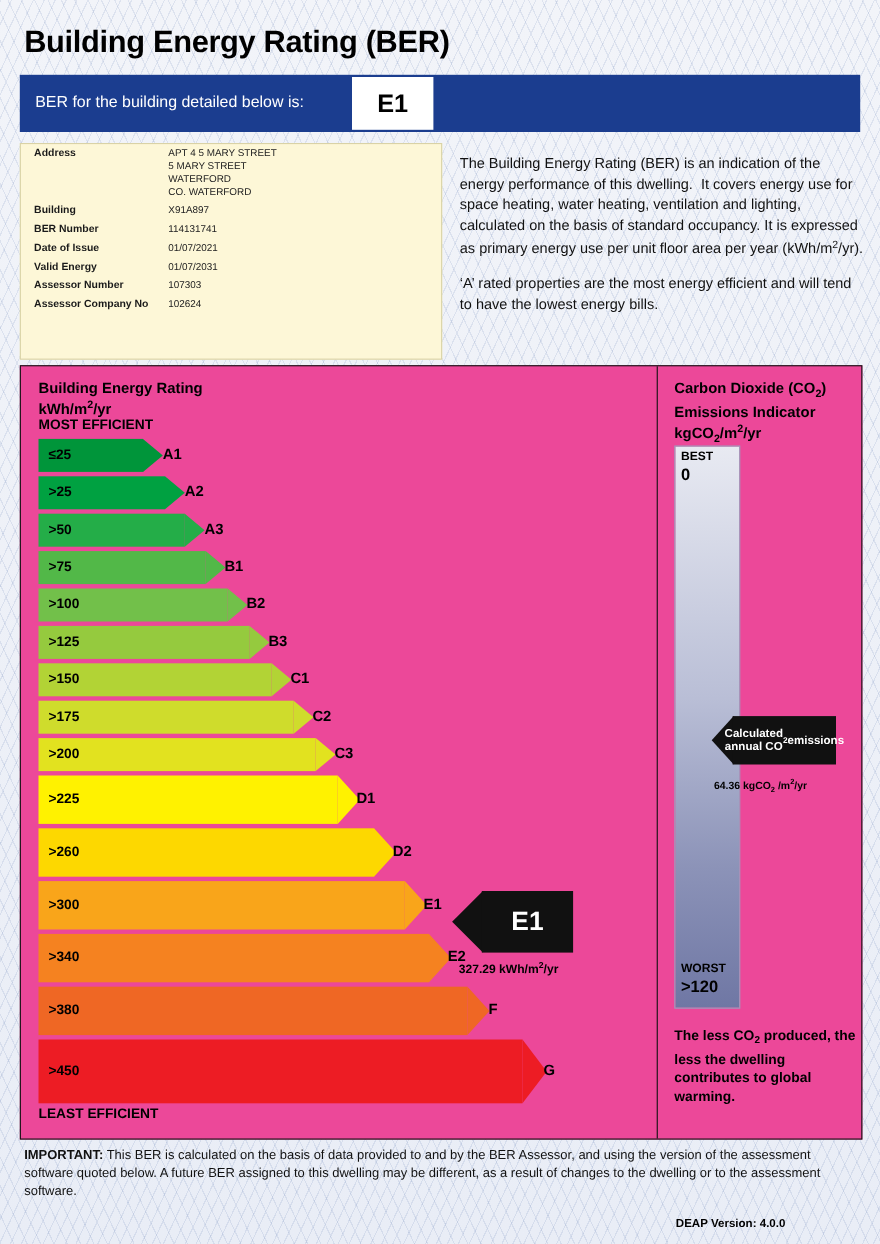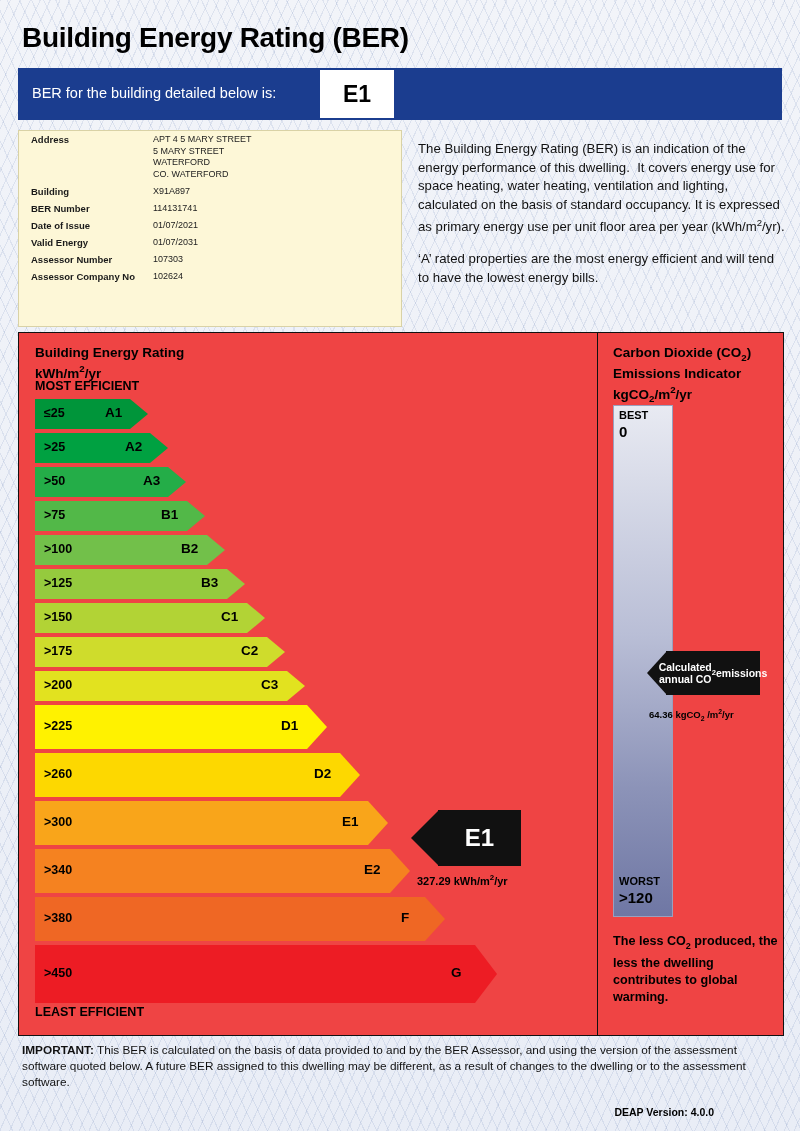--- a/index.html
+++ b/index.html
@@ -52,21 +52,21 @@
 
   .intro{
     position:absolute;left:418px;top:140px;width:370px;
     font-size:13.2px;line-height:18.6px;color:#111;
   }
   .intro p{margin:0 0 13px 0;}
 
   
   .panel{
     position:absolute;left:18px;top:332px;width:764px;height:702px;
-    background:#ef4444;border:1px solid #111;
+    background:#ec4899;border:1px solid #111;
   }
   .divider{
     position:absolute;left:578px;top:0;width:1px;height:702px;background:#111;
   }
 
   .chart-title{position:absolute;left:16px;top:12px;font-size:13.5px;font-weight:bold;line-height:16px;}
   .most-eff{position:absolute;left:16px;top:46px;font-size:12.5px;font-weight:bold;}
   .least-eff{position:absolute;left:16px;top:672px;font-size:12.5px;font-weight:bold;}
 
   
@@ -79,21 +79,21 @@
     position:absolute;left:0;top:0;height:30px;
   }
   .bar .arrow{
     position:absolute;top:0;width:0;height:0;
     border-top:15px solid transparent;border-bottom:15px solid transparent;
   }
   .bar .range{
     position:absolute;left:9px;top:7px;font-size:12.5px;font-weight:bold;color:#000;z-index:3;
   }
   .bar .grade{
-    position:absolute;top:6px;font-size:13.5px;font-weight:bold;color:#000;z-index:3;
+    position:absolute;top:6px;font-size:13.5px;font-weight:bold;color:#000;z-index:3;margin-left:43px;
   }
   .bar.tall{height:44px;}
   .bar.tall .body{height:44px;}
   .bar.tall .arrow{border-top-width:22px;border-bottom-width:22px;}
   .bar.tall .range{top:14px;}
   .bar.tall .grade{top:13px;}
   .bar.xtall{height:58px;}
   .bar.xtall .body{height:58px;}
   .bar.xtall .arrow{border-top-width:29px;border-bottom-width:29px;}
   .bar.xtall .range{top:21px;}

